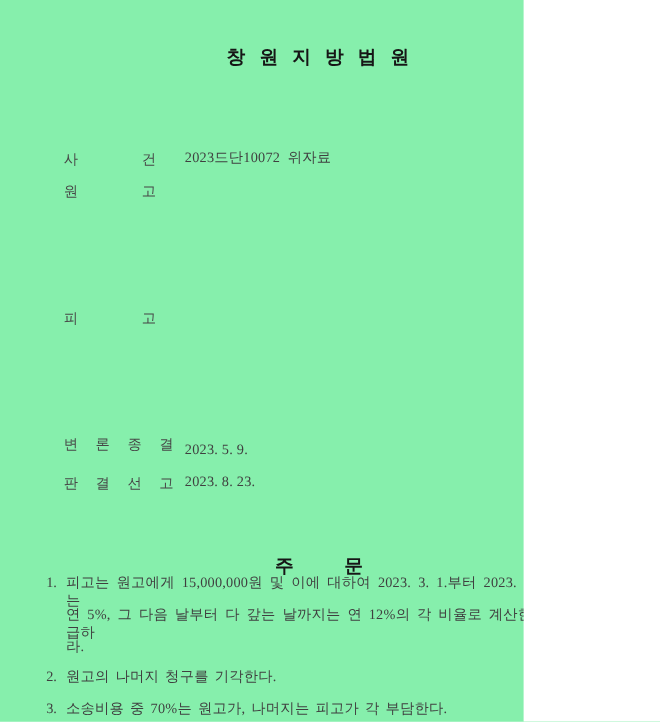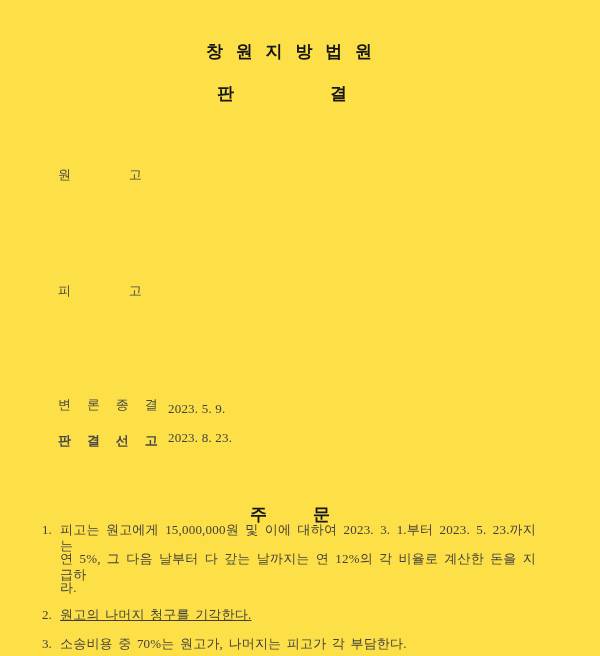--- a/index.html
+++ b/index.html
@@ -4,22 +4,22 @@
 <style>
   html, body { margin: 0; padding: 0; }
   body {
     width: 600px; height: 656px;
     background: #ffffff;
     font-family: "Liberation Serif", "DejaVu Serif", serif;
     color: #3f3f3f;
   }
   .doc {
     position: relative;
-    width: 600px; height: 656px;
-    background: #fde047;
+    width: 476px; height: 656px;
+    background: #86efac;
     overflow: hidden;
   }
   .abs { position: absolute; line-height: 1.25; }
   .heading {
     font-weight: bold;
     font-size: 17px;
     color: #161616;
     text-align: justify;
     text-align-last: justify;
     line-height: 1.15;
@@ -53,48 +53,51 @@
   }
   .num { font-size: 13px; color: #3f3f3f; }
 </style>
 </head>
 <body>
 
 <div class="doc">
 
   <div class="abs heading" style="left:206px; top:42px; width:166px;">창 원 지 방 법 원</div>
 
-  <div class="abs heading" style="left:217px; top:84px; width:130px;">판 결</div>
 
+  <div class="abs" style="left:58px; top:135px;">
+    <span class="label w2">사 건</span>
+  </div>
+  <div class="abs value" style="left:168px; top:135px;">2023드단10072  위자료</div>
 
   <div class="abs" style="left:58px; top:280px;">
     <span class="label w2">피 고</span>
   </div>
 
   <div class="abs" style="left:58px; top:164px;">
     <span class="label w2">원 고</span>
   </div>
 
 
   <div class="abs" style="left:58px; top:394px;">
     <span class="label w4">변 론 종 결</span>
   </div>
   <div class="abs value" style="left:168px; top:401px;">2023. 5. 9.</div>
 
-  <div class="abs" style="left:58px; top:430px;font-weight:bold;">
+  <div class="abs" style="left:58px; top:430px;">
     <span class="label w4">판 결 선 고</span>
   </div>
   <div class="abs value" style="left:168px; top:430px;">2023. 8. 23.</div>
 
   <div class="abs heading" style="left:250px; top:484px; width:80px;margin-top:21px;">주 문</div>
 
   <div class="abs num" style="left:42px; top:522px;">1.</div>
   <div class="abs bodytext just" style="left:60px; top:522px; width:476px;">피고는 원고에게 15,000,000원 및 이에 대하여 2023. 3. 1.부터 2023. 5. 23.까지는</div>
   <div class="abs bodytext just" style="left:60px; top:551px; width:476px;">연 5%, 그 다음 날부터 다 갚는 날까지는 연 12%의 각 비율로 계산한 돈을 지급하</div>
   <div class="abs bodytext" style="left:60px; top:580px;">라.</div>
 
   <div class="abs num" style="left:42px; top:607px;">2.</div>
-  <div class="abs bodytext" style="left:60px; top:607px;text-decoration:underline;">원고의 나머지 청구를 기각한다.</div>
+  <div class="abs bodytext" style="left:60px; top:607px;">원고의 나머지 청구를 기각한다.</div>
 
   <div class="abs num" style="left:42px; top:636px;">3.</div>
   <div class="abs bodytext" style="left:60px; top:636px;">소송비용 중 70%는 원고가, 나머지는 피고가 각 부담한다.</div>
 
 </div>
 
 </body></html>

